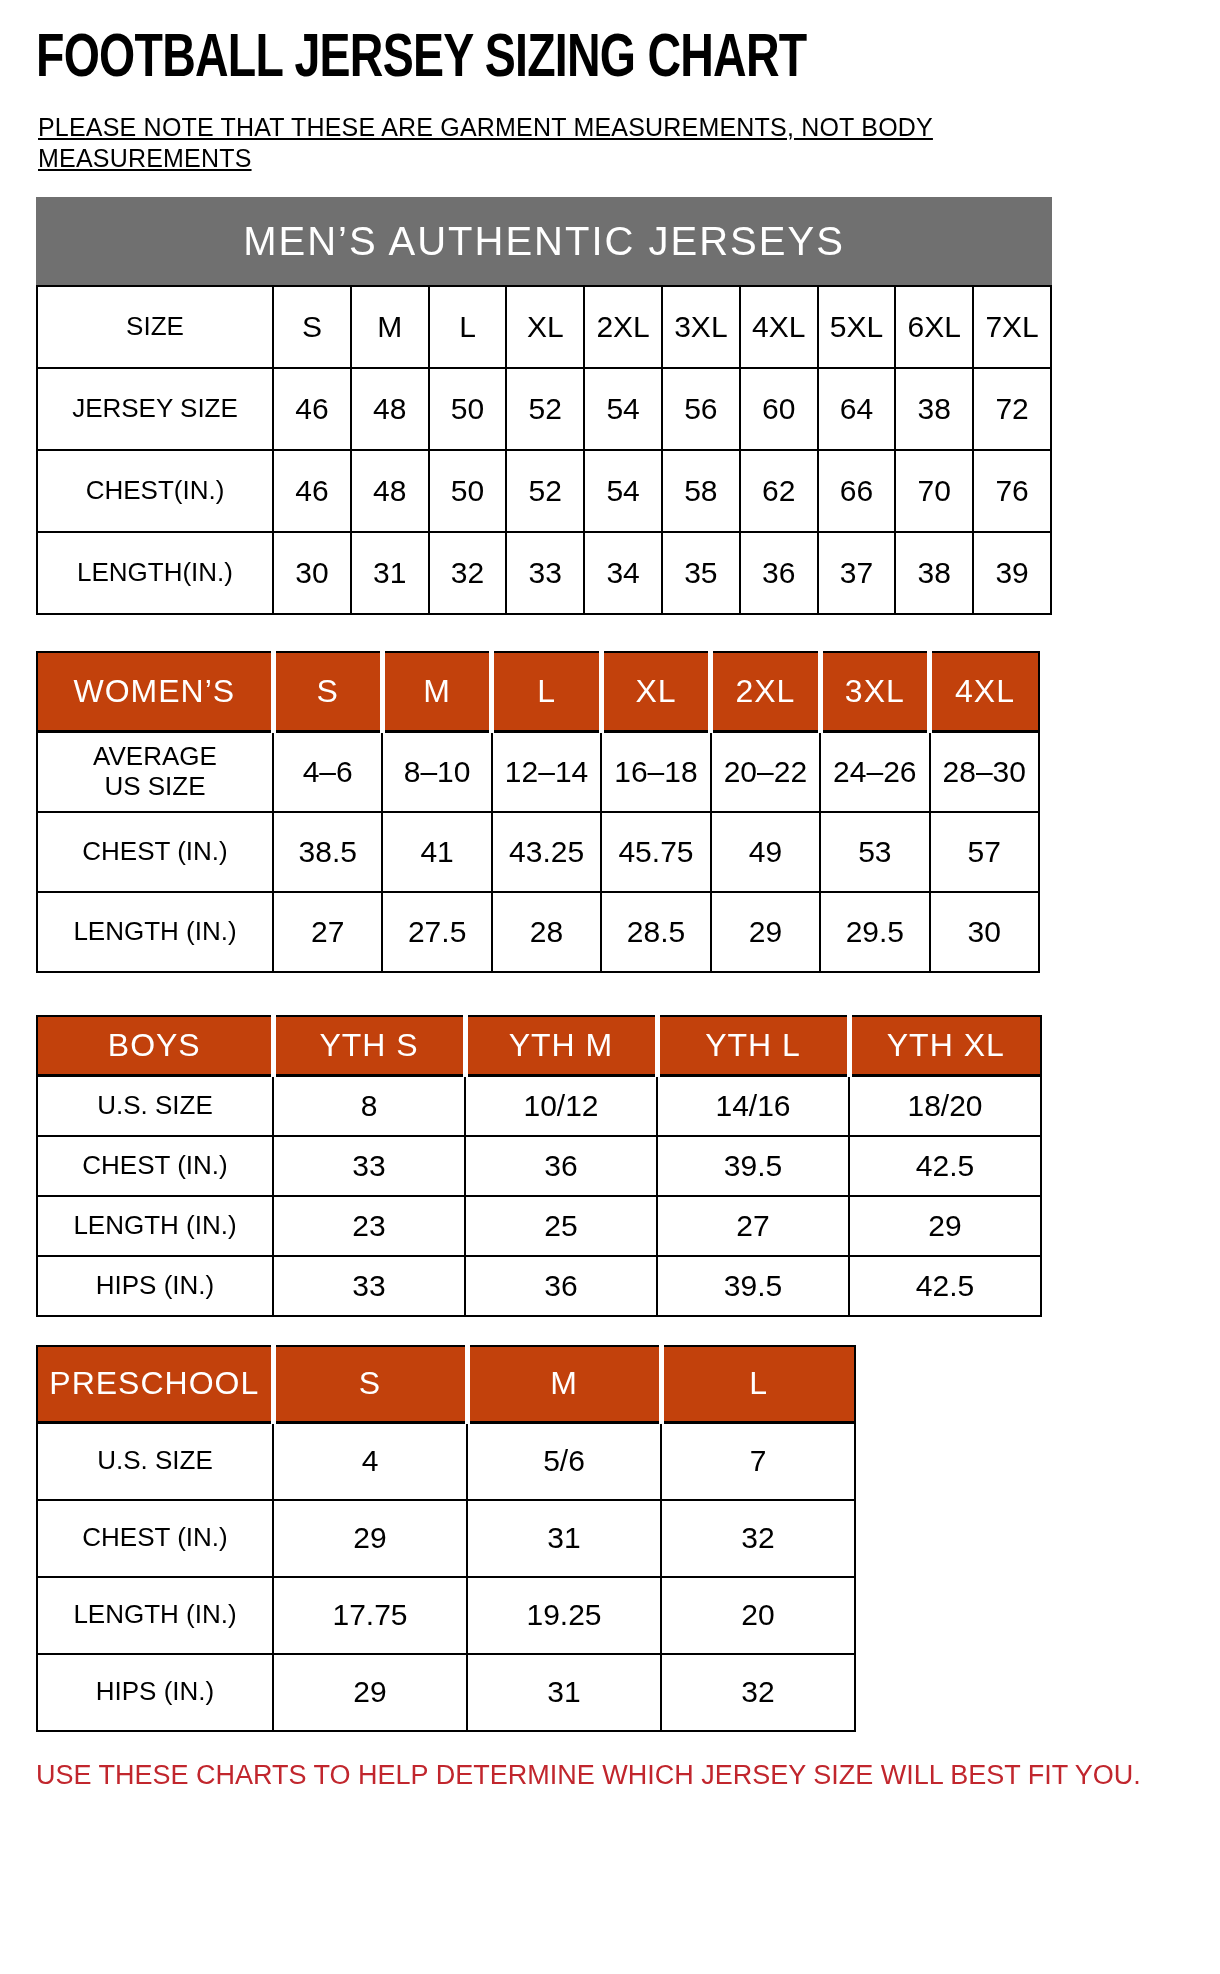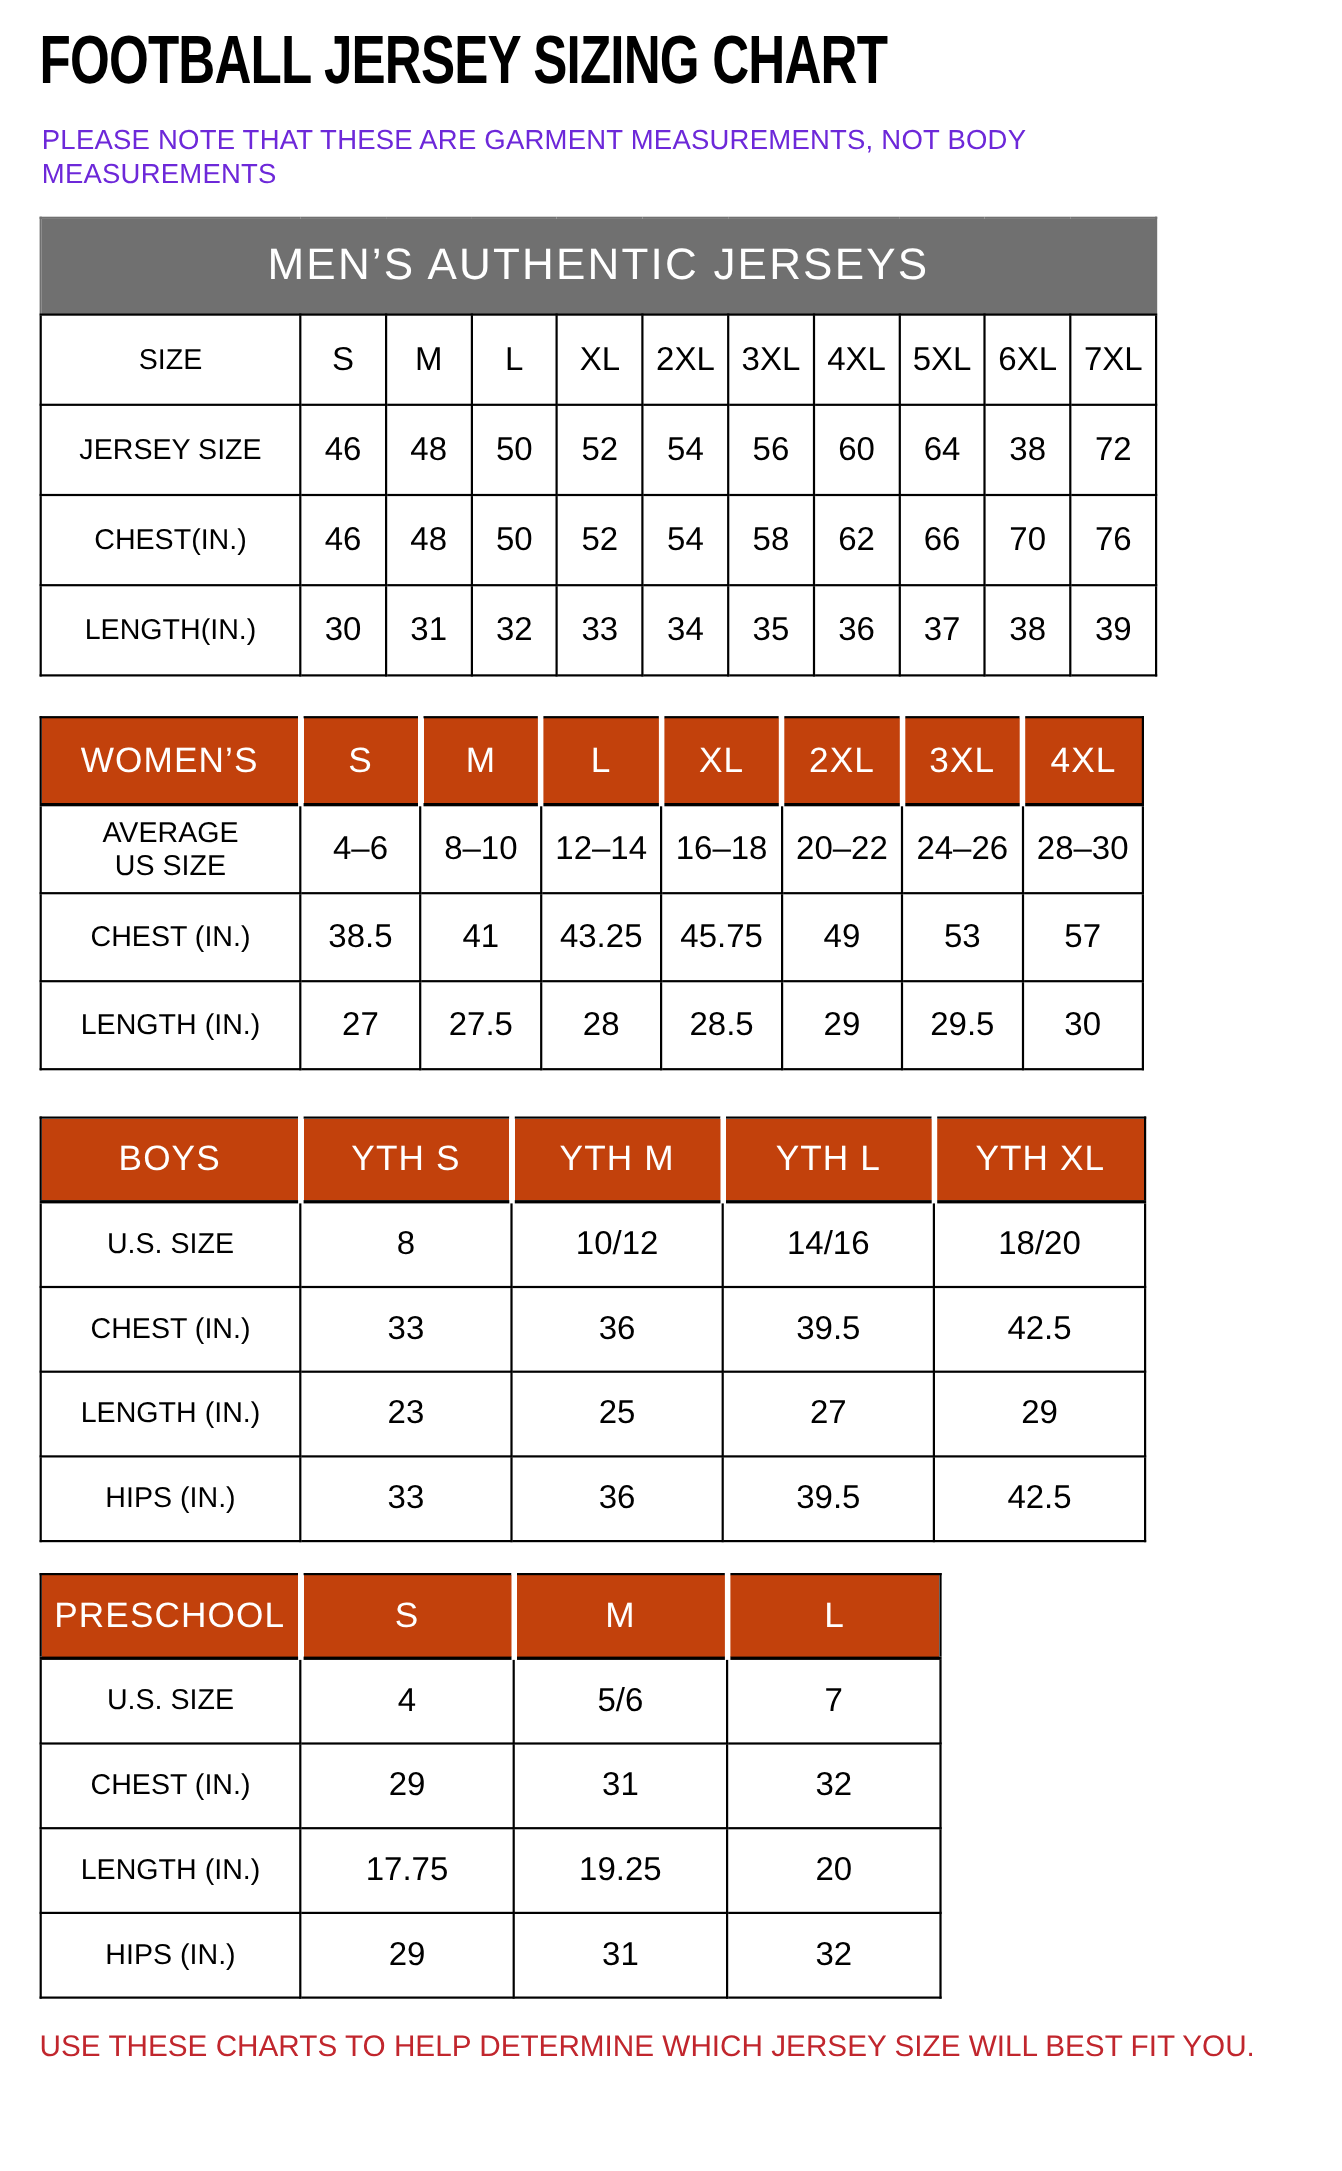--- a/index.html
+++ b/index.html
@@ -9,22 +9,22 @@
     overflow:hidden;
   }
   .page{padding:0 28px 0 36px;}
 
   h1.title{
     margin:24px 0 0 0;
     font-size:62px;line-height:1;font-weight:900;letter-spacing:-1px;
     transform:scaleX(.75);transform-origin:left center;white-space:nowrap;
   }
   p.note{
-    margin:26px 0 0 2px;color:#6d28d9;font-size:25px;line-height:1.25;
-    max-width:935px;font-weight:400;letter-spacing:.2px;
+    margin:26px 0 0 2px;color:#000000;font-size:25px;line-height:1.25;
+    max-width:935px;font-weight:400;letter-spacing:.2px;text-decoration:underline;
   }
   p.footer{
     margin:27px 0 0 0;color:#c1262d;font-size:27px;line-height:1.2;
     white-space:nowrap;letter-spacing:0;
   }
 
   table{border-collapse:collapse;table-layout:fixed;}
   th,td{
     border:2px solid #000;text-align:center;vertical-align:middle;
     font-weight:400;padding:0;overflow:hidden;
@@ -47,21 +47,21 @@
   td.val{font-size:30px;}
 
   table.mens{width:1016px;margin-top:22px;}
   table.mens tbody tr{height:82px;}
   table.mens tbody tr.banner-row{height:88px;}
 
   table.womens{width:1004px;margin-top:36px;}
   table.womens tbody tr{height:80px;}
 
   table.boys{width:1006px;margin-top:42px;}
-  table.boys tbody tr{height:77px;margin-top:40px;}
+  table.boys tbody tr{height:60px;margin-top:40px;}
 
   table.preschool{width:820px;margin-top:28px;padding-left:36px;}
   table.preschool tbody tr{height:77px;}
 </style>
 </head>
 <body>
 
 <div class="page">
   <h1 class="title">FOOTBALL JERSEY SIZING CHART</h1>
   <p class="note">PLEASE NOTE THAT THESE ARE GARMENT MEASUREMENTS, NOT BODY MEASUREMENTS</p>

